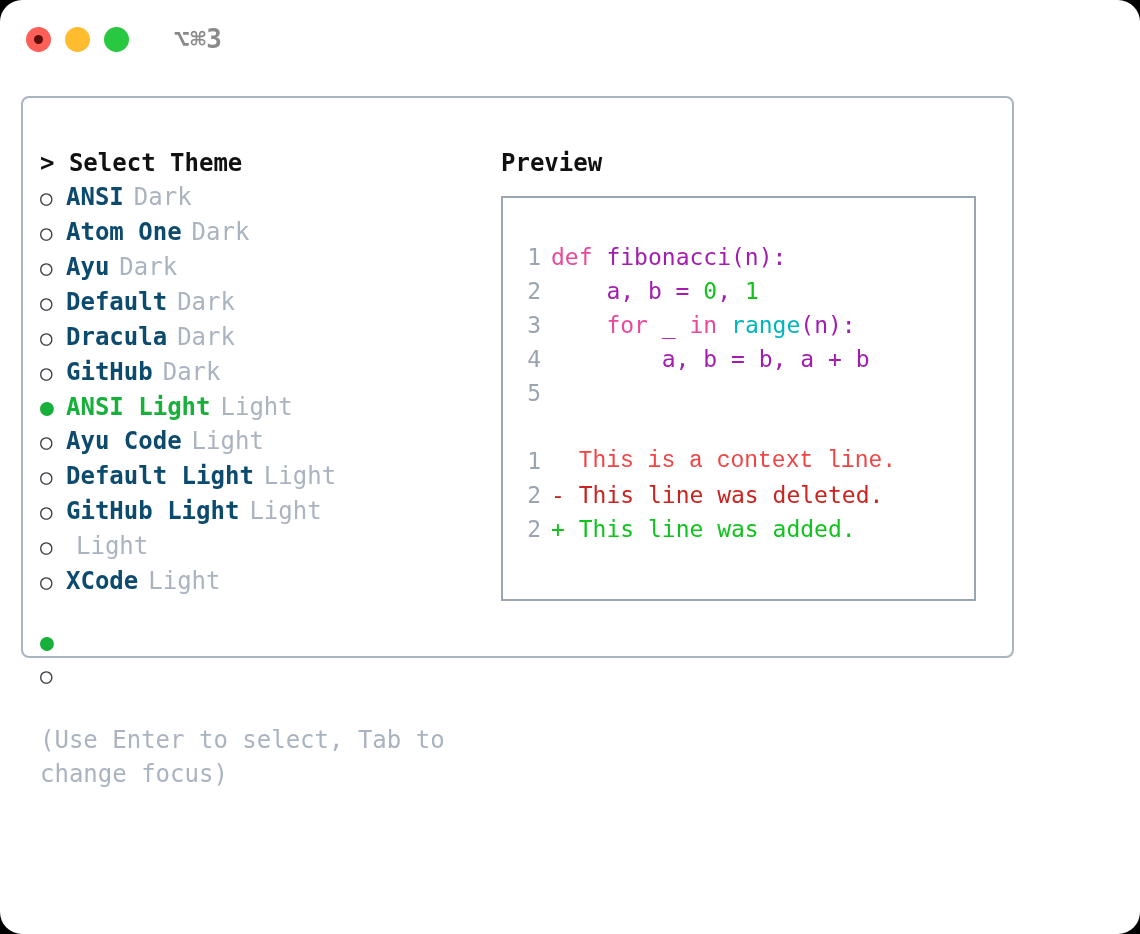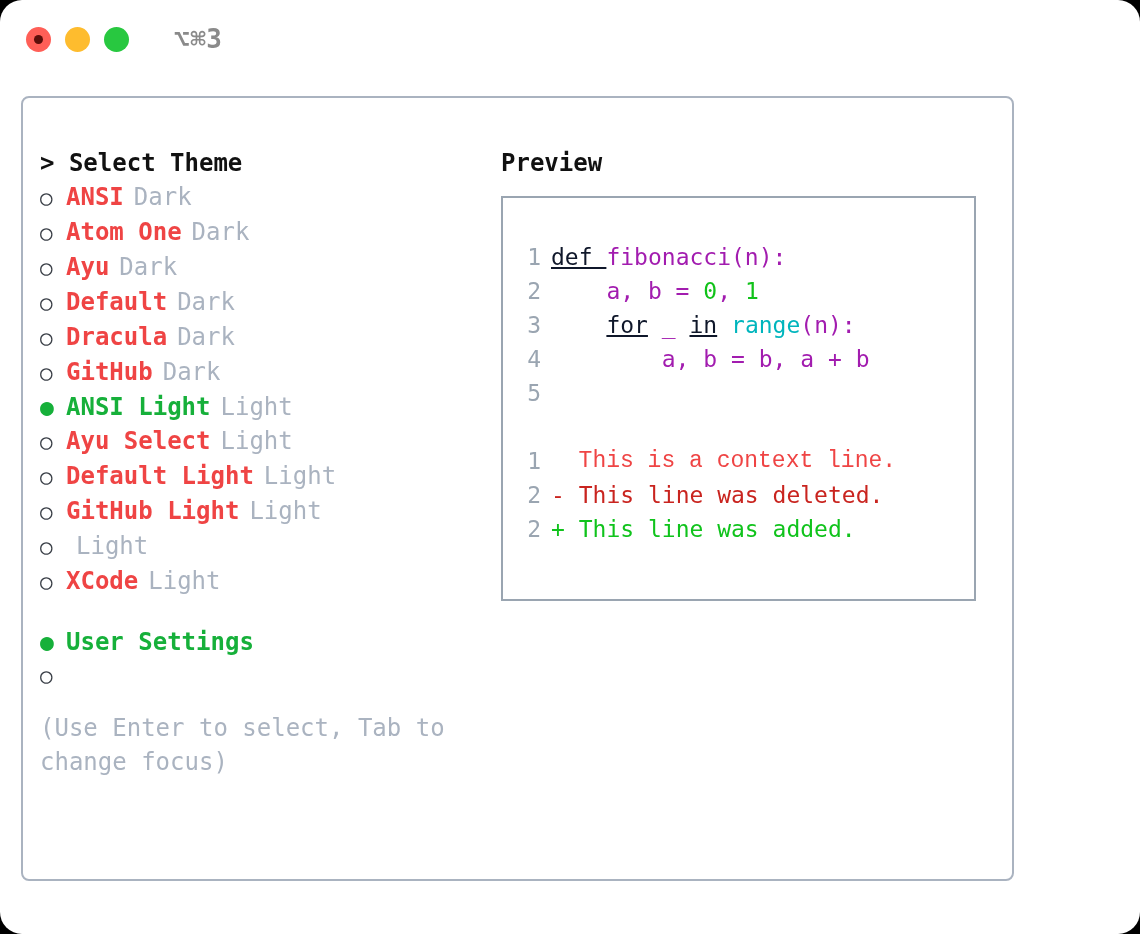--- a/index.html
+++ b/index.html
@@ -53,21 +53,21 @@
     letter-spacing: 0.5px;
     line-height: 1;
   }
 
   
   .panel {
     position: absolute;
     left: 21px;
     top: 96px;
     width: 993px;
-    height: 785px;
+    height: 562px;
     border: 2px solid #aab3c0;
     border-radius: 8px;
     background: #ffffff;
   }
 
   .panel-inner {
     position: absolute;
     inset: 0;
     padding: 48px 0 0 0;
   }
@@ -99,37 +99,37 @@
     white-space: pre;
   }
   .bullet {
     width: 26px;
     flex: 0 0 26px;
     font-size: 21px;
     color: #3a3f47;
     line-height: 34px;
   }
   .bullet.on { color: #16b03a; font-size: 23px; }
-  .name { color: #ef4444; font-weight: 600; }
+  .name { color: #0c4a6e; font-weight: 600; }
   .name.sel { color: #16b03a; font-weight: 600; }
   .kind { color: #aab3c0; margin-left: 10px; font-weight: 400; text-align: right; }
 
   .group-head {
     font-size: 24px;
     color: #111111;
     line-height: 34px;
     font-weight: 600;
     padding-left: 26px;
     white-space: pre;
   }
 
   .spacer-sm { height: 26px; }
 
   .hint {
-    margin-top: 18px;
+    margin-top: 30px;
     font-size: 24px;
     line-height: 34px;
     color: #aab3c0;
     width: 420px;
     white-space: pre-wrap;
   }
 
   
   .preview-box {
     margin-top: 16px;
@@ -148,21 +148,21 @@
   }
   .lineno {
     width: 34px;
     flex: 0 0 34px;
     text-align: right;
     color: #9aa5b1;
     padding-right: 10px;
   }
   .codetext { white-space: pre; }
 
-  .tok-kw  { color: #0f172a; text-decoration: underline; }
+  .tok-kw  { color: #ec4899; }
   .tok-fn  { color: #00b5bd; }
   .tok-num { color: #11c21a; }
   .tok-pl  { color: #a21caf; }
 
   .blank-line { height: 34px; }
 
   .diff-ctx { color: #ef4444; font-family: Liberation Mono, monospace; }
   .diff-del { color: #c9241f; }
   .diff-add { color: #10c31c; }
 </style>
@@ -191,32 +191,32 @@
           <div class="section-head">&gt; Select Theme</div>
 
           <div id="theme-rows">
               <div class="row"><span class="bullet">○</span><span class="name">ANSI</span><span class="kind">Dark</span></div>
               <div class="row"><span class="bullet">○</span><span class="name">Atom One</span><span class="kind">Dark</span></div>
               <div class="row"><span class="bullet">○</span><span class="name">Ayu</span><span class="kind">Dark</span></div>
               <div class="row"><span class="bullet">○</span><span class="name">Default</span><span class="kind">Dark</span></div>
               <div class="row"><span class="bullet">○</span><span class="name">Dracula</span><span class="kind">Dark</span></div>
               <div class="row"><span class="bullet">○</span><span class="name">GitHub</span><span class="kind">Dark</span></div>
               <div class="row"><span class="bullet on">●</span><span class="name sel">ANSI Light</span><span class="kind">Light</span></div>
-              <div class="row"><span class="bullet">○</span><span class="name">Ayu Select</span><span class="kind">Light</span></div>
+              <div class="row"><span class="bullet">○</span><span class="name">Ayu Code</span><span class="kind">Light</span></div>
               <div class="row"><span class="bullet">○</span><span class="name">Default Light</span><span class="kind">Light</span></div>
               <div class="row"><span class="bullet">○</span><span class="name">GitHub Light</span><span class="kind">Light</span></div>
               <div class="row"><span class="bullet">○</span><span class="kind">Light</span></div>
               <div class="row"><span class="bullet">○</span><span class="name">XCode</span><span class="kind">Light</span></div>
             </div>
 
           <div class="spacer-sm"></div>
 
 
           <div id="apply-rows">
-              <div class="row"><span class="bullet on">●</span><span class="name sel">User Settings</span></div>
+              <div class="row"><span class="bullet on">●</span></div>
               <div class="row"><span class="bullet">○</span></div>
             </div>
 
           <div class="hint">(Use Enter to select, Tab to change focus)</div>
         </div>
 
         <div class="col-right">
 
           <div class="preview-head">Preview</div>
 

